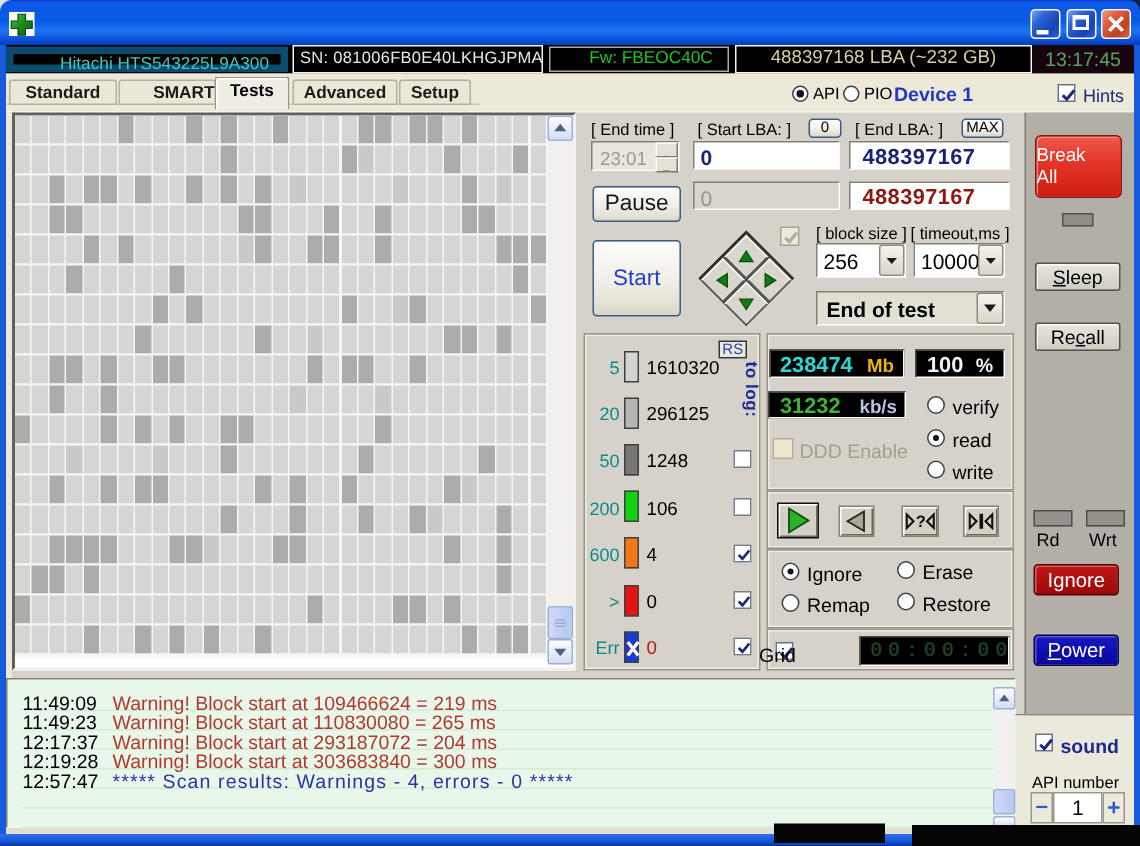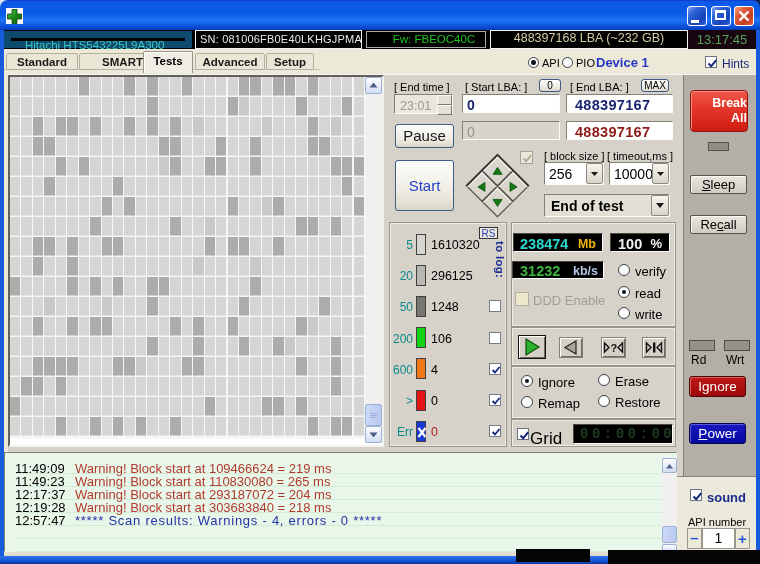--- a/index.html
+++ b/index.html
@@ -43,22 +43,22 @@
 <div class="abs" style="left:3px;top:3px;width:11px;height:10px;border:2px solid #fff;border-top-width:3px"></div>
     </div>
 <div class="abs" style="left:734px;top:6px;width:20px;height:20px;border-radius:3px;border:1px solid #fff;
 background:linear-gradient(135deg,#f0a080 0%,#e25e3c 30%,#c33f1d 70%,#e25e3c 100%)">
 <svg width="18" height="18" style="position:absolute;left:0;top:0">
         <path d="M4.5 4.5 L13.5 13.5 M13.5 4.5 L4.5 13.5" stroke="#fff" stroke-width="2.4"></path>
       </svg>
     </div>
 
 <div class="abs" style="left:0;top:30px;width:760px;height:19px;background:#010101"></div>
-<div class="abs" style="left:4px;top:31px;width:188px;height:17px;border:7px solid #0c4a6e;
-color:#3fc9c2;font-size:11.5px;line-height:15px;padding-left:14px">Hitachi HTS543225L9A300</div>
+<div class="abs" style="left:4px;top:31px;width:188px;height:17px;border:5px solid #0c4a6e;
+color:#3fc9c2;font-size:11.5px;line-height:15px;padding-left:31px">Hitachi HTS543225L9A300</div>
 <div class="abs" style="left:195px;top:30px;width:167px;height:19px;border:1.5px solid #f2f2f2;
 color:#e8e8e8;font-size:11px;line-height:16px;padding-left:4px;letter-spacing:0.2px">SN: 081006FB0E40LKHGJPMA</div>
 <div class="abs" style="left:366px;top:31px;width:120px;height:17px;border:1px solid #a9a9a9;
 color:#1ec41e;font-size:11.5px;text-align:center;line-height:15px;padding-left:16px">Fw: FBEOC40C</div>
 <div class="abs" style="left:490px;top:30px;width:198px;height:18.5px;border:1.5px solid #f4f4f4;
 color:#d6cba2;font-size:12.5px;text-align:center;line-height:15px">488397168 LBA (~232 GB)</div>
 <div class="abs" style="left:688px;top:30px;width:68px;height:19px;background:#17060f;
 color:#56a45c;font-size:13px;line-height:19px;text-align:center">13:17:45</div>
 
 <div class="abs" style="left:4px;top:49px;width:752px;height:26px;background:#ece9d8"></div>
@@ -875,31 +875,31 @@
 <div class="abs radio" style="left:521px;top:396px"></div>
 <div class="abs" style="left:538px;top:396px;font-size:13px">Remap</div>
 <div class="abs radio" style="left:598px;top:395px"></div>
 <div class="abs" style="left:615px;top:395px;font-size:13px">Restore</div>
 
 <div class="abs cb" style="left:517px;top:428px">
       <svg width="13" height="13" style="position:absolute;left:0;top:0">
         <path d="M2.5 6.5 L5.2 9.2 L10.2 3.2" stroke="#17277d" stroke-width="2" fill="none"></path>
       </svg>
     </div>
-<div class="abs" style="left:530px;top:429px;font-size:17px">Grid</div>
+<div class="abs" style="left:506px;top:429px;font-size:13px">Grid</div>
 <div class="abs led" style="left:573px;top:424px;width:100px;height:20px;
 color:#1d3a22;font-size:14px;font-family:'Liberation Mono',monospace;
 line-height:18px;letter-spacing:3.5px;padding-left:6px">00:00:00</div>
 
 <div class="abs" style="left:683px;top:75px;width:1px;height:402px;background:#807d75"></div>
 <div class="abs" style="left:684px;top:75px;width:72px;height:402px;background:#b3afa7"></div>
 <div class="abs" style="left:690px;top:90px;width:58px;height:42px;border-radius:4px;
 background:linear-gradient(180deg,#f0584c 0%,#e23527 45%,#ce1d12 100%);
 border:1px solid #8c140c;box-shadow:inset 1px 1px 0 #f88c80;
-color:#fff;font-weight:bold;font-size:12.5px;text-align:right;padding-top:5px;line-height:15px">Break<br>All</div>
+color:#fff;font-weight:normal;font-size:12.5px;text-align:left;padding-top:5px;line-height:15px">Break<br>All</div>
 <div class="abs" style="left:708px;top:142px;width:21px;height:9px;background:#8f8d86;border:1px solid #55534e"></div>
 <div class="abs" style="left:690px;top:175px;width:57px;height:19px;background:linear-gradient(180deg,#e9e6df,#cfccc2);
 border:1px solid #55534c;border-radius:2px;box-shadow:inset 1px 1px 0 #fbfaf7;
 font-size:13px;text-align:center;line-height:17px"><span style="text-decoration:underline">S</span>leep</div>
 <div class="abs" style="left:690px;top:215px;width:57px;height:19px;background:linear-gradient(180deg,#e9e6df,#cfccc2);
 border:1px solid #55534c;border-radius:2px;box-shadow:inset 1px 1px 0 #fbfaf7;
 font-size:13px;text-align:center;line-height:17px">Re<span style="text-decoration:underline">c</span>all</div>
 
 <div class="abs" style="left:689px;top:340px;width:26px;height:11px;background:#94928b;border:1px solid #4e4c47"></div>
 <div class="abs" style="left:724px;top:340px;width:26px;height:11px;background:#94928b;border:1px solid #4e4c47"></div>
@@ -923,21 +923,21 @@
     <div class="abs" style="left:15px;top:474px;width:650px;height:13px;border-bottom:1px solid #d4ecd4;font-size:13px;color:#000">
       <span style="position:absolute;left:0">11:49:23</span>
       <span style="position:absolute;left:60px;color:#b03a2e">Warning! Block start at 110830080 = 265 ms</span>
     </div>
     <div class="abs" style="left:15px;top:487px;width:650px;height:13px;border-bottom:1px solid #d4ecd4;font-size:13px;color:#000">
       <span style="position:absolute;left:0">12:17:37</span>
       <span style="position:absolute;left:60px;color:#b03a2e">Warning! Block start at 293187072 = 204 ms</span>
     </div>
     <div class="abs" style="left:15px;top:500px;width:650px;height:13px;border-bottom:1px solid #d4ecd4;font-size:13px;color:#000">
       <span style="position:absolute;left:0">12:19:28</span>
-      <span style="position:absolute;left:60px;color:#b03a2e">Warning! Block start at 303683840 = 218 ms</span>
+      <span style="position:absolute;left:60px;color:#b03a2e">Warning! Block start at 303683840 = 300 ms</span>
     </div>
     <div class="abs" style="left:15px;top:513px;width:650px;height:13px;border-bottom:1px solid #d4ecd4;font-size:13px;color:#000">
       <span style="position:absolute;left:0">12:57:47</span>
       <span style="position:absolute;left:60px;color:#2433a6"><span style="letter-spacing:0.75px">***** Scan results: Warnings - 4, errors - 0 *****</span></span>
     </div>
     <div class="abs" style="left:15px;top:526px;width:650px;height:13px;border-bottom:1px solid #d4ecd4"></div>
     <div class="abs" style="left:15px;top:539px;width:650px;height:13px;border-bottom:1px solid #d4ecd4"></div>
 
 <div class="abs" style="left:662px;top:457px;width:15px;height:95px;background:#f1f0ee"></div>
 <div class="abs" style="left:662px;top:458px;width:15px;height:15px;border-radius:2px;border:1px solid #9cb1d4;

